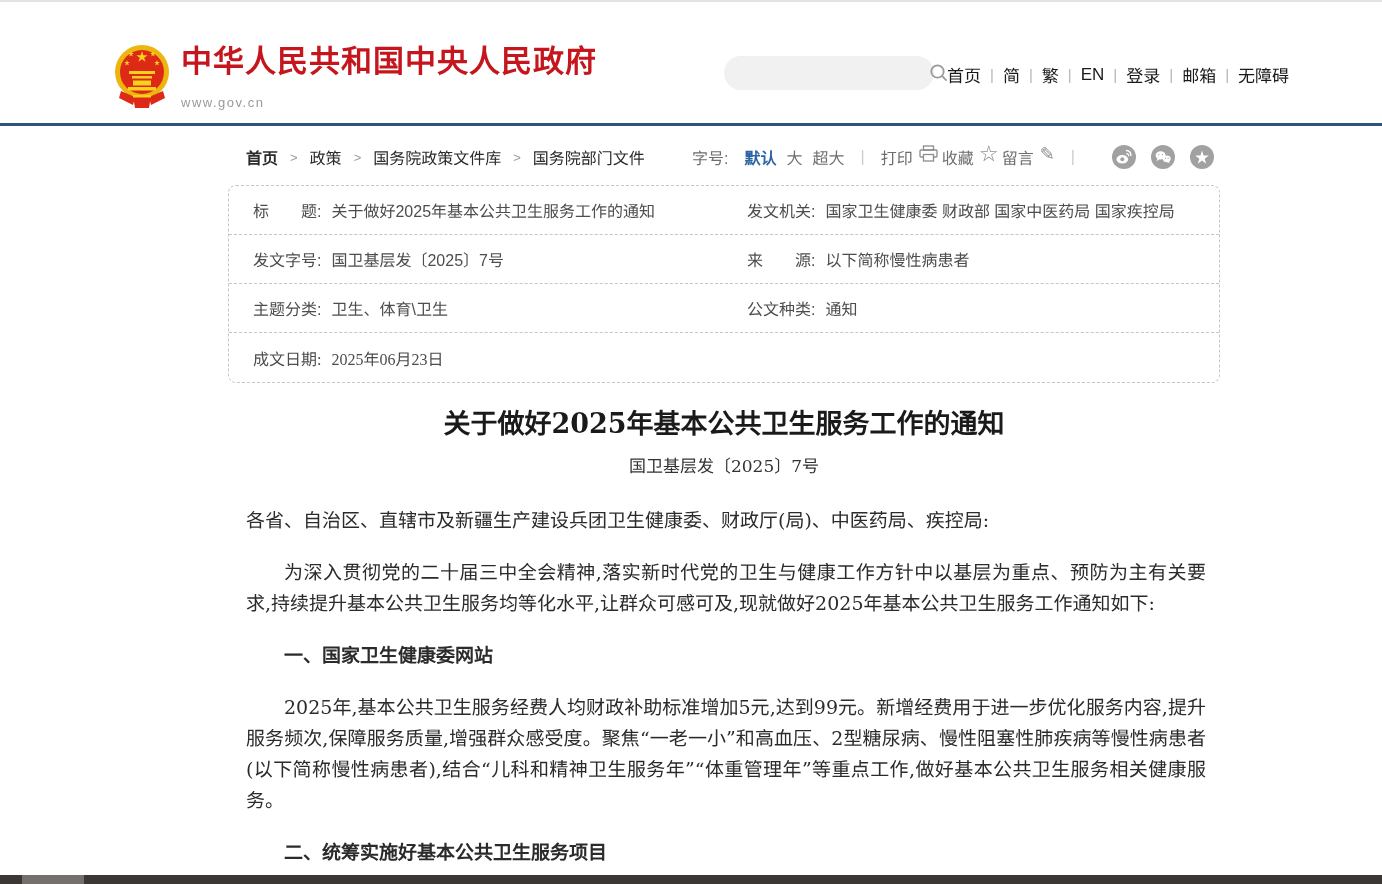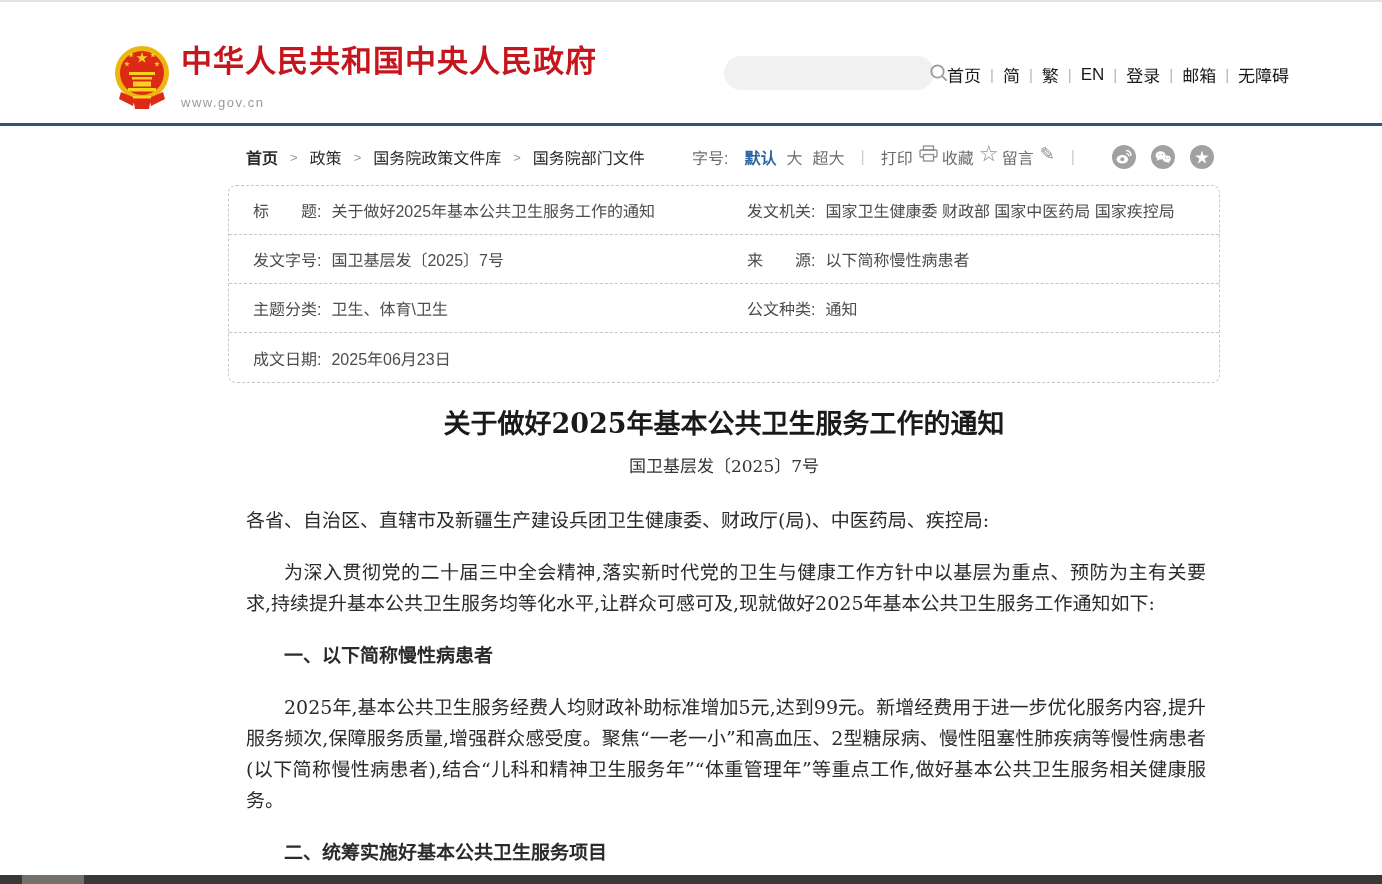--- a/index.html
+++ b/index.html
@@ -3,21 +3,21 @@
 <meta charset="utf-8">
 <style>
   * { margin: 0; padding: 0; box-sizing: border-box; }
   html, body { width: 1382px; height: 884px; overflow: hidden; background: #fff; }
   body { font-family: "Liberation Sans", sans-serif; position: relative; }
 
   .top-line { height: 2px; background: #e3e3e3; width: 100%; }
 
   
   .site-header { position: relative; height: 124px; background: #fff; border-bottom: 3px solid #32527e; }
-  .logo-wrap { position: absolute; left: 113px; top: 40px; display: flex; align-items: flex-end; }
+  .logo-wrap { position: absolute; left: 113px; top: 40px; display: flex; align-items: center; }
   .emblem { display: block; }
   .brand-text { margin-left: 10px; padding-top: 2px; }
   .site-title { font-size: 31px; font-weight: bold; color: #c5161d; letter-spacing: 1px; line-height: 36px; }
   .site-url { font-size: 13px; color: #9a9a9a; letter-spacing: 1.5px; margin-top: 15px; }
 
   .search-box { position: absolute; left: 724px; top: 54px; width: 210px; height: 34px;
     background: #f1f1f1; border-radius: 17px; display: flex; align-items: center; }
   .search-input { flex: 1; border: none; outline: none; background: transparent; height: 100%;
     padding: 0 8px 0 16px; font-size: 14px; color: #333; }
   .search-icon-btn { width: 34px; height: 34px; display: flex; align-items: center; justify-content: center;
@@ -45,21 +45,21 @@
   .tb-item { display: flex; cursor: pointer; }
   .tb-item + .tb-item { margin-left: 4px; }
   .tb-item .ico { margin-left: 6px; color: #8d8d8d; font-size: 18px; line-height: 1; }
   .share-group { display: flex; align-items: center; margin-left: 6px; }
   .share-circle { width: 24px; height: 24px; margin-left: 15px; cursor: pointer; display: block; }
 
   
   .meta-table { margin-top: 13px; border: 1px dashed #c6c6c6; border-radius: 8px; }
   .meta-row { display: grid; grid-template-columns: 494px 1fr; min-height: 49px; align-items: center;
     border-bottom: 1px dashed #c6c6c6; }
-  .meta-row:last-child { border-bottom: none; }
+  .meta-row:last-child { border-bottom: none; font-family: Liberation Serif, serif; }
   .meta-cell { padding-left: 24px; font-size: 16px; color: #4d4d4d; display: flex; }
   .meta-label { white-space: pre; color: #4d4d4d; }
   .meta-value { margin-left: 10px; color: #4d4d4d; }
 
   
   .doc-title { margin-top: 24px; text-align: center; font-family: "DejaVu Serif", serif;
     font-size: 27px; font-weight: bold; color: #1a1a1a; line-height: 34px; }
   .doc-number { margin-top: 11px; text-align: center; font-family: "DejaVu Serif", serif;
     font-size: 17px; color: #333; }
 
@@ -241,21 +241,21 @@
       <div class="meta-cell"></div>
     </div>
   </div>
 
   <h1 class="doc-title">关于做好2025年基本公共卫生服务工作的通知</h1>
   <div class="doc-number">国卫基层发〔2025〕7号</div>
 
   <article class="article">
     <p class="salutation">各省、自治区、直辖市及新疆生产建设兵团卫生健康委、财政厅(局)、中医药局、疾控局:</p>
     <p>为深入贯彻党的二十届三中全会精神,落实新时代党的卫生与健康工作方针中以基层为重点、预防为主有关要求,持续提升基本公共卫生服务均等化水平,让群众可感可及,现就做好2025年基本公共卫生服务工作通知如下:</p>
-    <p class="sec-heading">一、以下简称慢性病患者</p>
+    <p class="sec-heading">一、国家卫生健康委网站</p>
     <p>2025年,基本公共卫生服务经费人均财政补助标准增加5元,达到99元。新增经费用于进一步优化服务内容,提升服务频次,保障服务质量,增强群众感受度。聚焦“一老一小”和高血压、2型糖尿病、慢性阻塞性肺疾病等慢性病患者(以下简称慢性病患者),结合“儿科和精神卫生服务年”“体重管理年”等重点工作,做好基本公共卫生服务相关健康服务。</p>
     <p class="sec-heading">二、统筹实施好基本公共卫生服务项目</p>
 
   </article>
 
 </div>
 
 <div class="h-scrollbar">
   <div class="thumb"></div>
 </div>

